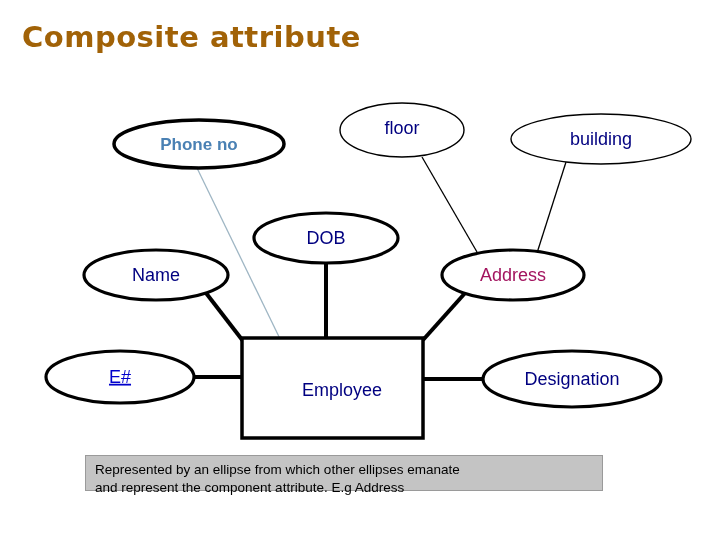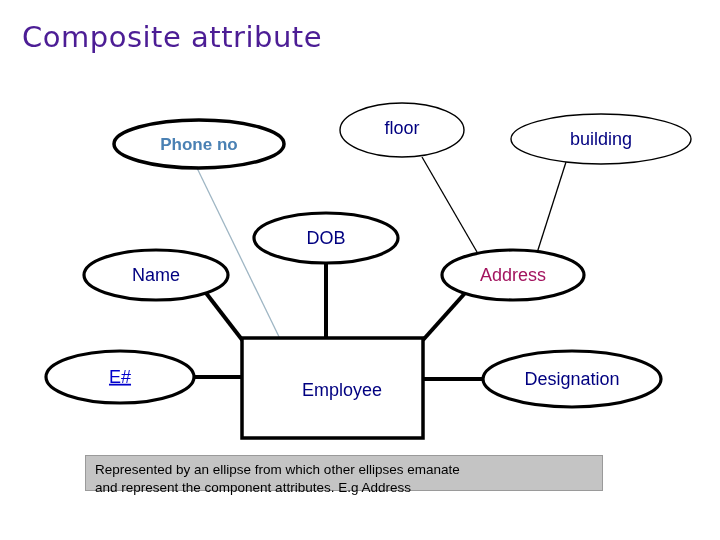--- a/index.html
+++ b/index.html
@@ -20,23 +20,23 @@
     width: 720px;
     height: 540px;
     background: #ffffff;
   }
   #title {
     position: absolute;
     left: 22px;
     top: 20px;
     font-family: "DejaVu Sans", sans-serif;
     font-size: 29px;
-    font-weight: 400;
+    font-weight: 700;
     letter-spacing: 0.5px;
-    color: #4c1d95;
+    color: #a16207;
     white-space: nowrap;
   }
   svg.diagram {
     position: absolute;
     left: 0;
     top: 0;
     width: 720px;
     height: 540px;
   }
   .node-text {
@@ -130,16 +130,16 @@
 
     <g>
       <ellipse cx="572" cy="379" rx="89" ry="28" fill="#ffffff" stroke="#000000" stroke-width="3.2"></ellipse>
       <text class="node-text" x="572" y="380" font-size="18" fill="#000080">Designation</text>
     </g>
 
   </svg>
 
   <div id="caption">
     <p>Represented by an ellipse from which other ellipses emanate</p>
-    <p>and represent the component attributes. E.g Address</p>
+    <p>and represent the component attribute. E.g Address</p>
   </div>
 
 </div>
 
 </body></html>

